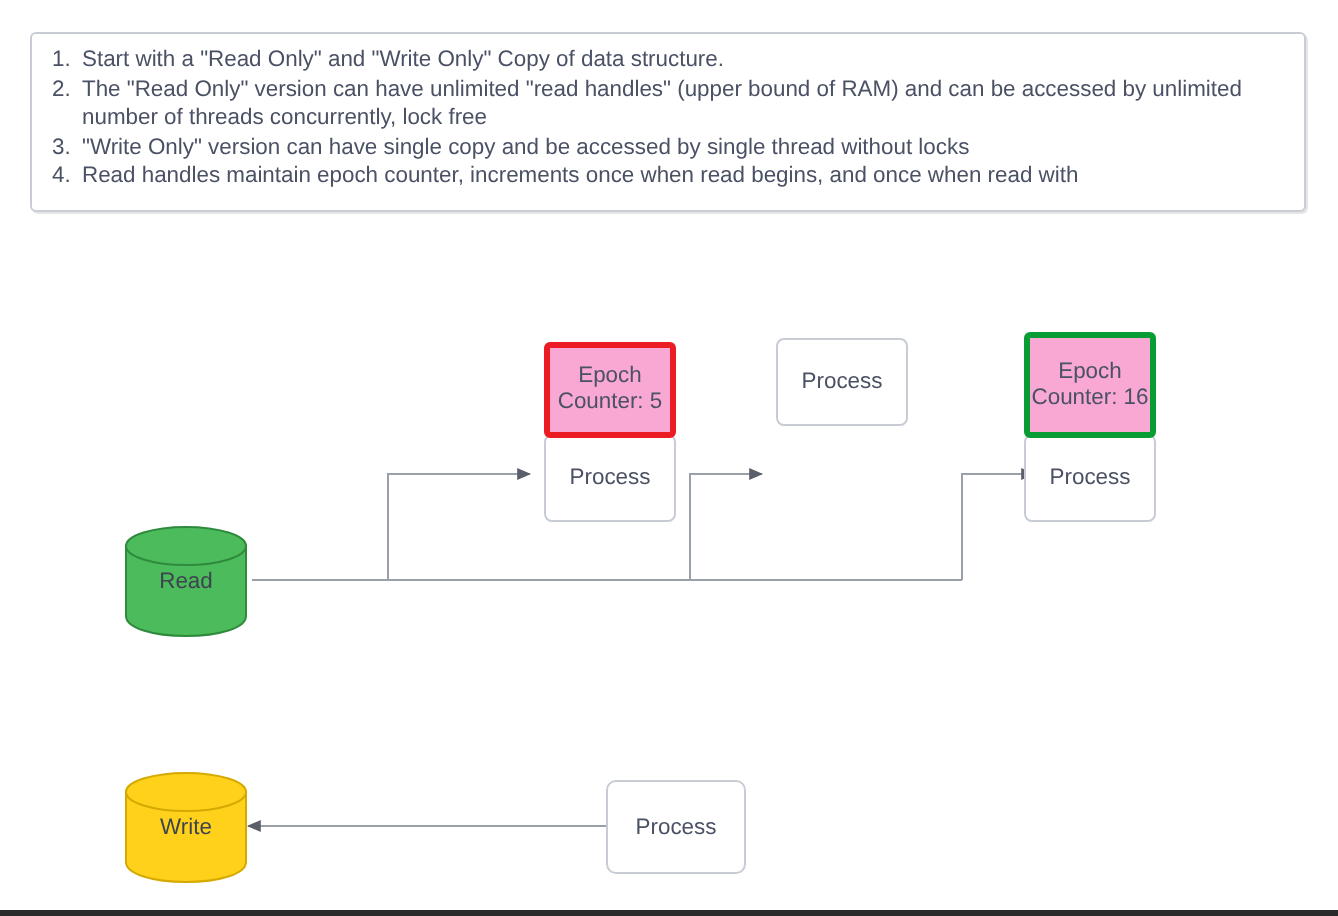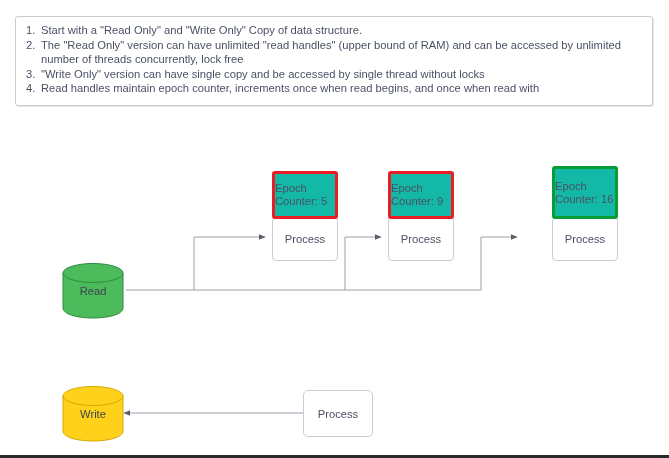--- a/index.html
+++ b/index.html
@@ -71,24 +71,25 @@
 
   
   .node-stack {
     position: absolute;
     width: 66px;
   }
   .epoch-cell {
     box-sizing: border-box;
     width: 100%;
     height: 48px;
-    background: #14b8a6;
-    display: flex;
-    align-items: center;
-    justify-content: center;
+    background: #f9a8d4;
+    display: flex;
+    align-items: center;
+    justify-content: center;
+    text-align: center;
     font-size: 11.2px;
     line-height: 13px;
     color: #4a5164;
     border-radius: 3px;
     position: relative;
     z-index: 2;
   }
   .epoch-cell.red   { border: 3px solid #ec1c24; }
   .epoch-cell.green { border: 3px solid #089c35; }
 
@@ -224,29 +225,26 @@
   <div class="node-stack" style="left:272px; top:171px;">
     <div class="epoch-cell red">
       <span>Epoch Counter: 5</span>
     </div>
     <div class="process-cell">
       <span>Process</span>
     </div>
   </div>
 
   <div class="node-stack" style="left:388px; top:171px;">
-    <div class="epoch-cell red">
-      <span>Epoch Counter: 9</span>
-    </div>
     <div class="process-cell">
       <span>Process</span>
     </div>
   </div>
 
-  <div class="node-stack" style="left:552px; top:166px;">
+  <div class="node-stack" style="left:512px; top:166px;">
     <div class="epoch-cell green" style="height:53px;">
       <span>Epoch Counter: 16</span>
     </div>
     <div class="process-cell">
       <span>Process</span>
     </div>
   </div>
 
   <div class="process-box" style="left:303px; top:390px;">
     <span>Process</span>

